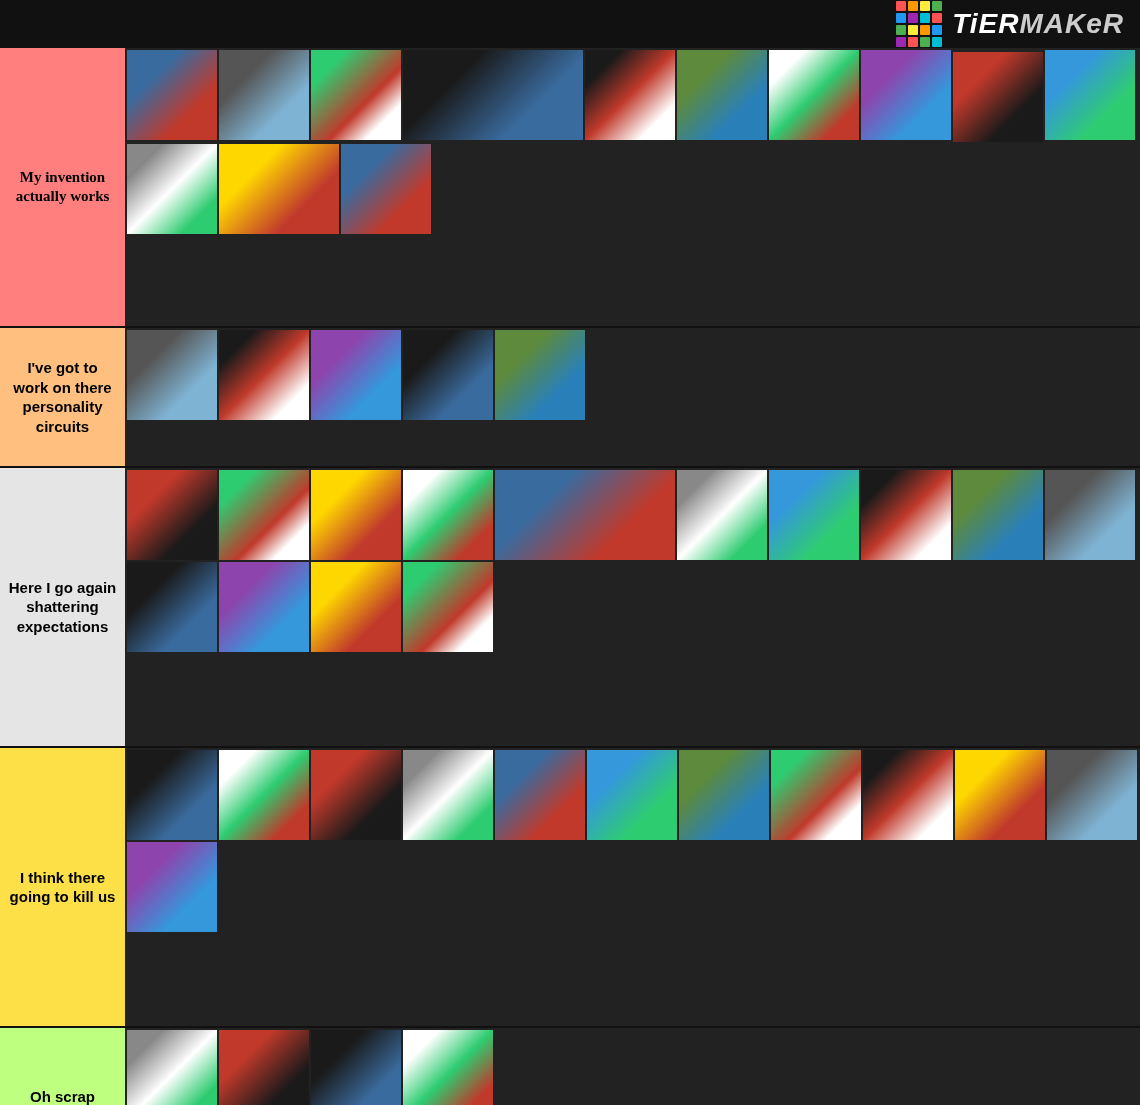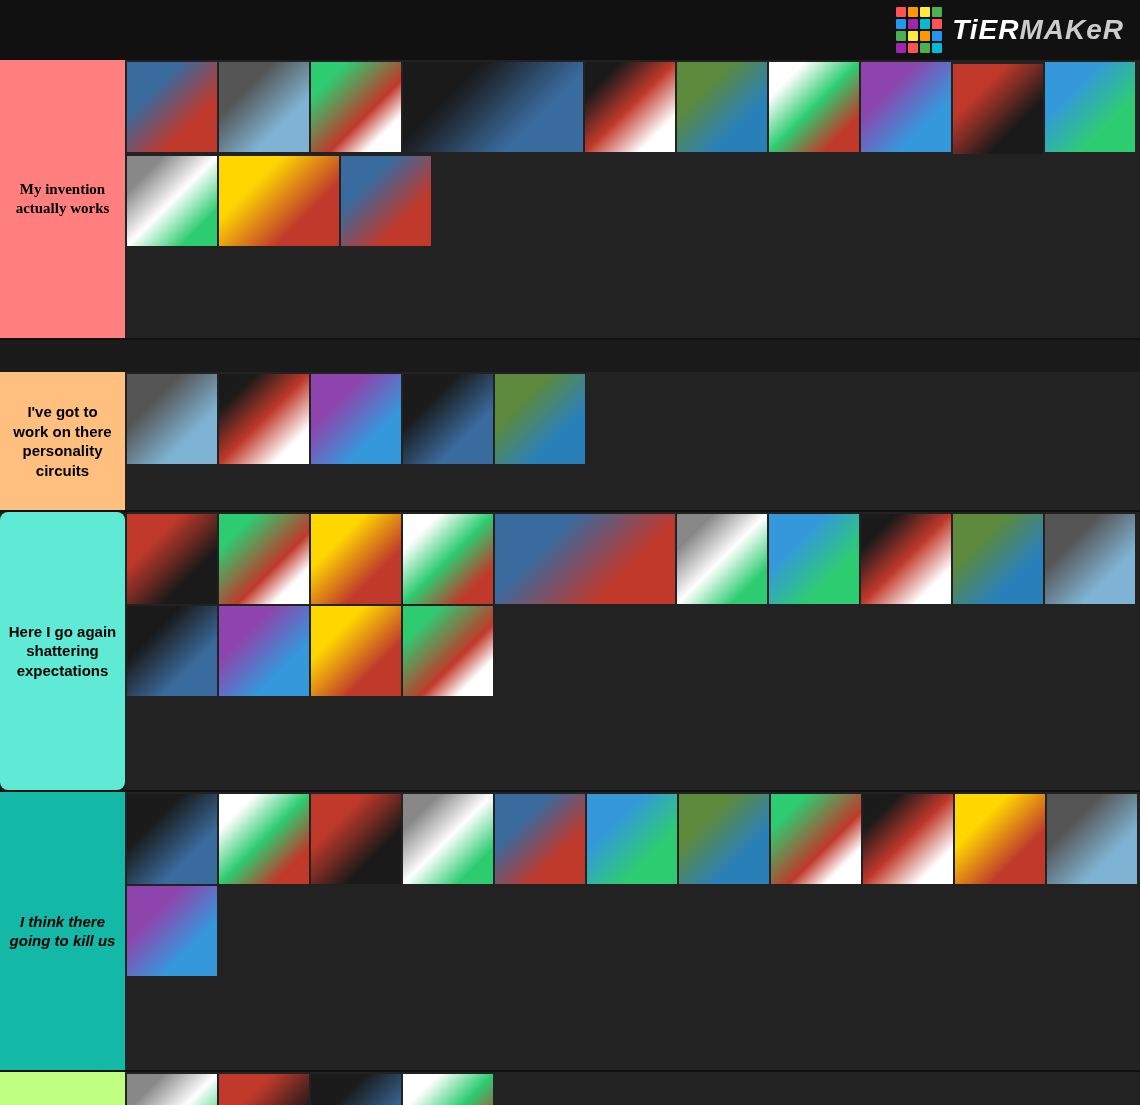--- a/index.html
+++ b/index.html
@@ -11,21 +11,21 @@
     }
     .tier-table {
       width: 1140px;
     }
     .header-row {
       display: flex;
       align-items: center;
       justify-content: flex-end;
       background: #111;
       padding: 8px 16px;
-      height: 60px;
+      height: 48px;
     }
     .tiermaker-logo {
       display: flex;
       align-items: center;
       gap: 10px;
     }
     .logo-grid {
       display: grid;
       grid-template-columns: repeat(4, 10px);
       grid-template-rows: repeat(4, 10px);
@@ -84,22 +84,22 @@
       font-size: 10px;
       color: #aaa;
       text-align: center;
       flex-shrink: 0;
       position: relative;
       overflow: hidden;
     }
     
     .tier-s { background-color: #FF7F7F; }
     .tier-a { background-color: #FFBF7F; }
-    .tier-b { background-color: #5eead4; border-radius: 8px; }
-    .tier-c { background-color: #14b8a6; font-style: italic; }
+    .tier-b { background-color: #e5e5e5; }
+    .tier-c { background-color: #fde047; }
     .tier-d { background-color: #BFFF7F; }
 
     
     .img-placeholder::after {
       content: '';
       position: absolute;
       inset: 0;
     }
 
     
@@ -162,21 +162,21 @@
       <div class="img-placeholder robot-8"></div>
 
       <div class="img-placeholder robot-9" style="align-self:flex-start; margin-top: 2px;"></div>
       <div class="img-placeholder robot-10"></div>
       <div class="img-placeholder robot-11"></div>
       <div class="img-placeholder robot-12" style="width:120px;"></div>
       <div class="img-placeholder robot-1"></div>
     </div>
   </div>
 
-  <div class="tier-row" style="min-height: 140px; margin-top: 32px;">
+  <div class="tier-row" style="min-height: 140px;">
     <div class="tier-label tier-a">I've got to work on there personality circuits</div>
     <div class="tier-images">
       <div class="img-placeholder robot-2"></div>
       <div class="img-placeholder robot-5"></div>
       <div class="img-placeholder robot-8"></div>
       <div class="img-placeholder robot-4"></div>
       <div class="img-placeholder robot-6"></div>
     </div>
   </div>
 

